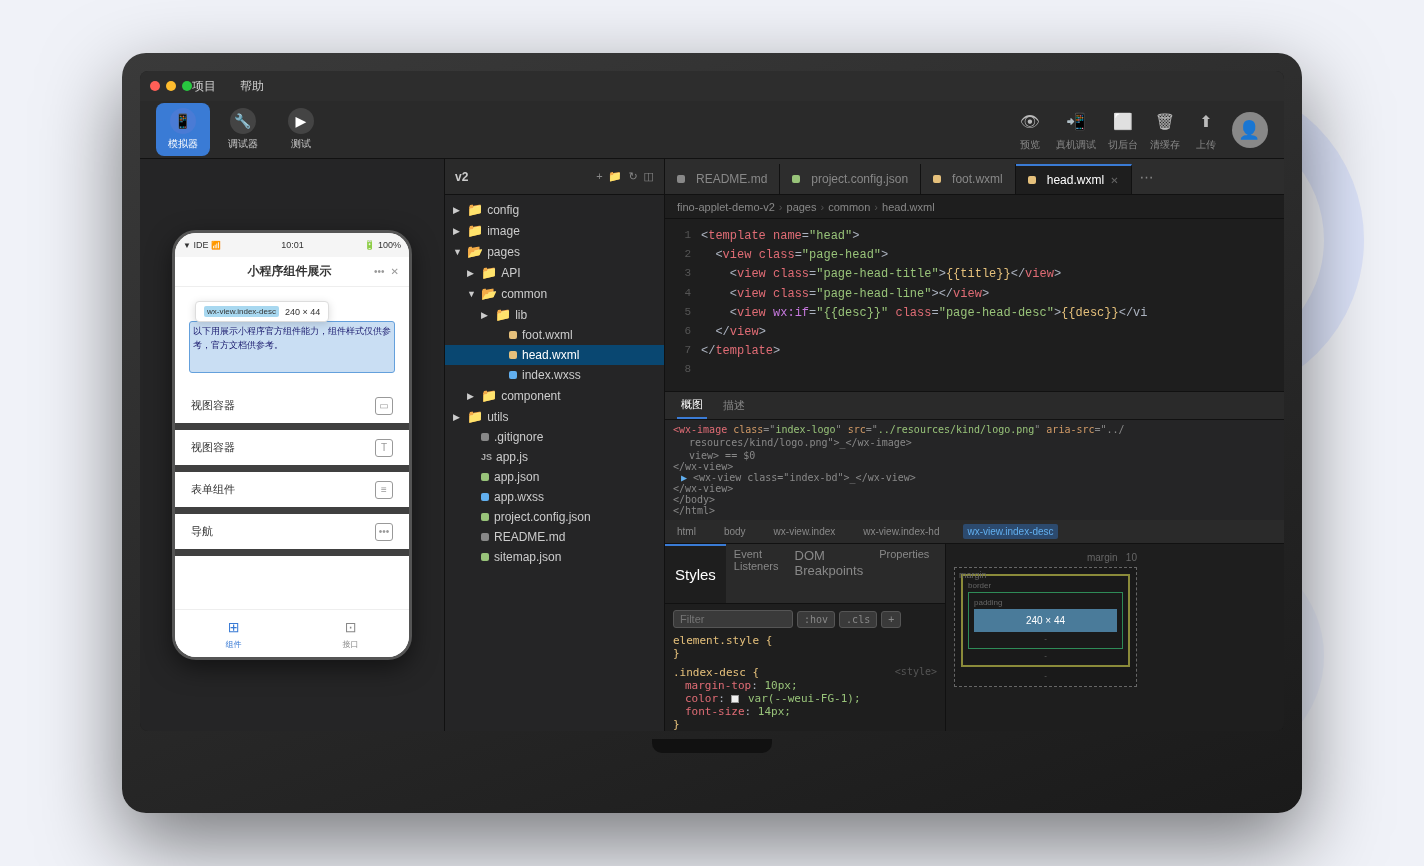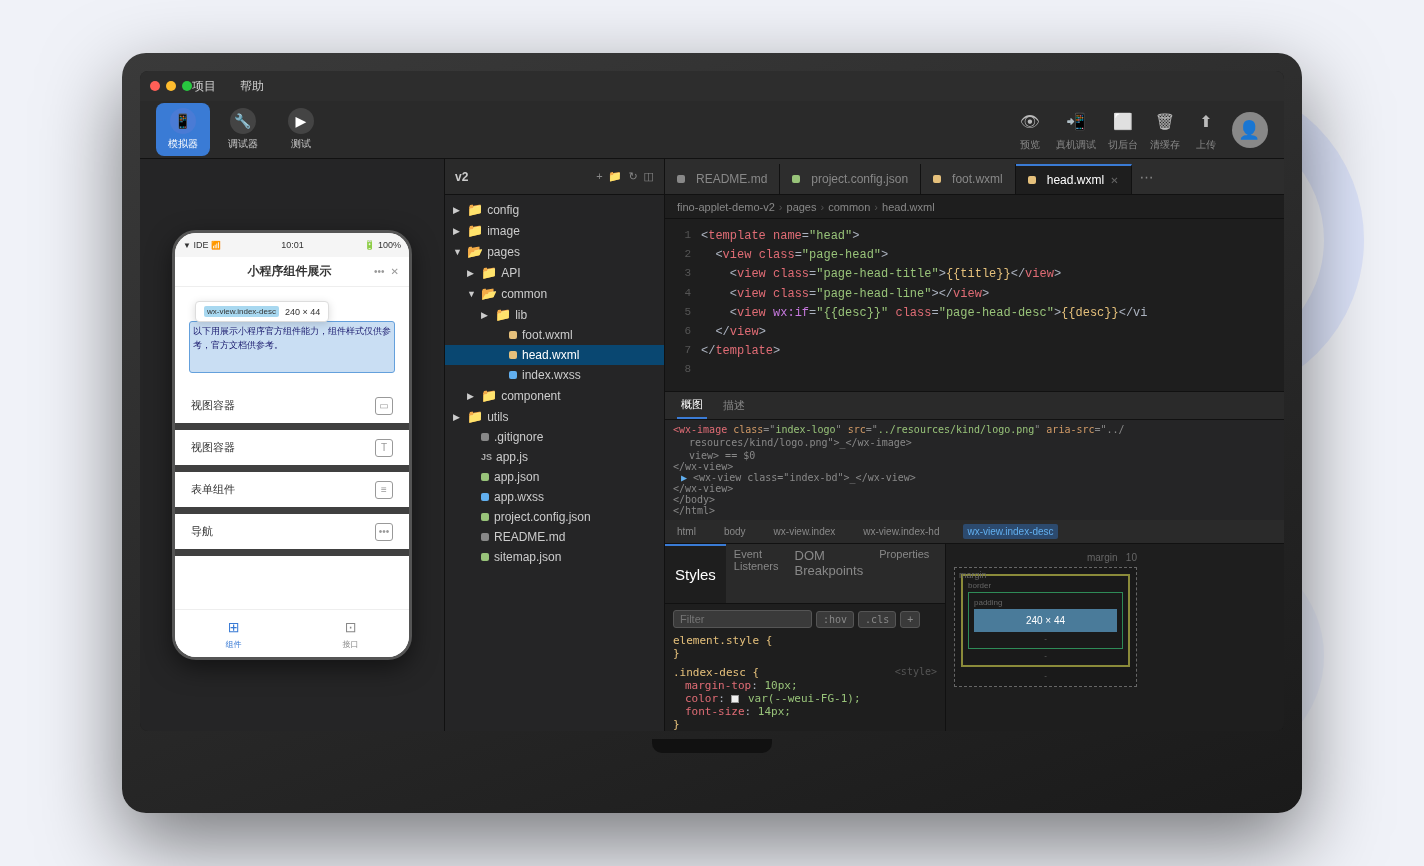--- a/index.html
+++ b/index.html
@@ -664,21 +664,21 @@
       gap: 4px;
     }
 
     .filter-input {
       background: #3a3a3a;
       border: 1px solid #555;
       border-radius: 3px;
       padding: 2px 6px;
       font-size: 11px;
       color: #ccc;
-      width: 139px;
+      width: 120px;
     }
 
     .filter-tag {
       background: #3a3a3a;
       border: 1px solid #555;
       border-radius: 3px;
       padding: 2px 6px;
       font-size: 10px;
       color: #888;
     }

